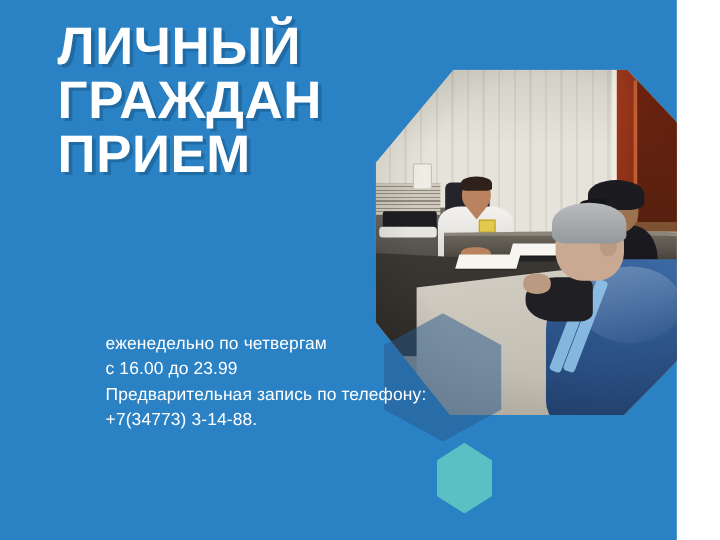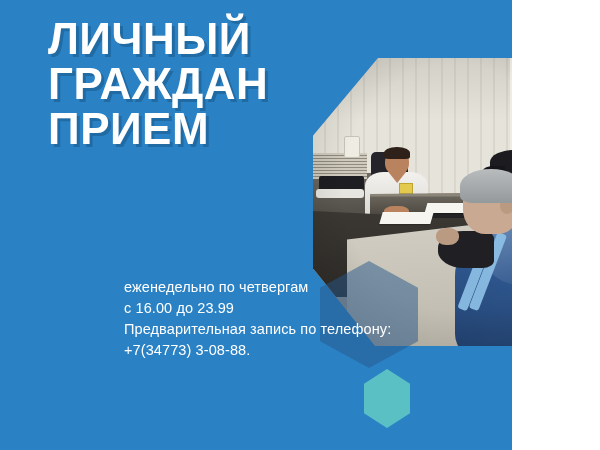--- a/index.html
+++ b/index.html
@@ -7,21 +7,21 @@
     margin: 0;
     padding: 0;
     background: #ffffff;
   }
   body {
     font-family: "Liberation Sans", "DejaVu Sans", sans-serif;
   }
 
   #poster {
     position: relative;
-    width: 512px;
+    width: 564px;
     height: 450px;
     overflow: hidden;
     background: #2a82c5;
   }
 
   
   .headline {
     position: absolute;
     left: 48px;
     top: 16px;
@@ -42,21 +42,20 @@
   }
 
   
   .info-block {
     position: absolute;
     left: 72px;
     top: 277px;
     z-index: 7;
     display: flex;
     align-items: center;
-    margin-left: 36px;
   }
   .info-rule {
     width: 3px;
     background: #7b90a3;
     margin-right: 13px;
     flex: 0 0 auto;
     border-radius: 1px;
   }
   .info-lines {
     display: flex;
@@ -484,17 +483,17 @@
 
   <div class="hex hex-large"></div>
   <div class="hex hex-small"></div>
 
   <div class="info-block">
     <div class="info-rule"></div>
     <div class="info-lines">
       <span class="info-line">еженедельно по четвергам</span>
       <span class="info-line">с 16.00 до 23.99</span>
       <span class="info-line">Предварительная запись по телефону:</span>
-      <span class="info-line">+7(34773) 3-08-88.</span>
+      <span class="info-line">+7(34773) 3-14-88.</span>
     </div>
   </div>
 
 </div>
 
 </body></html>

